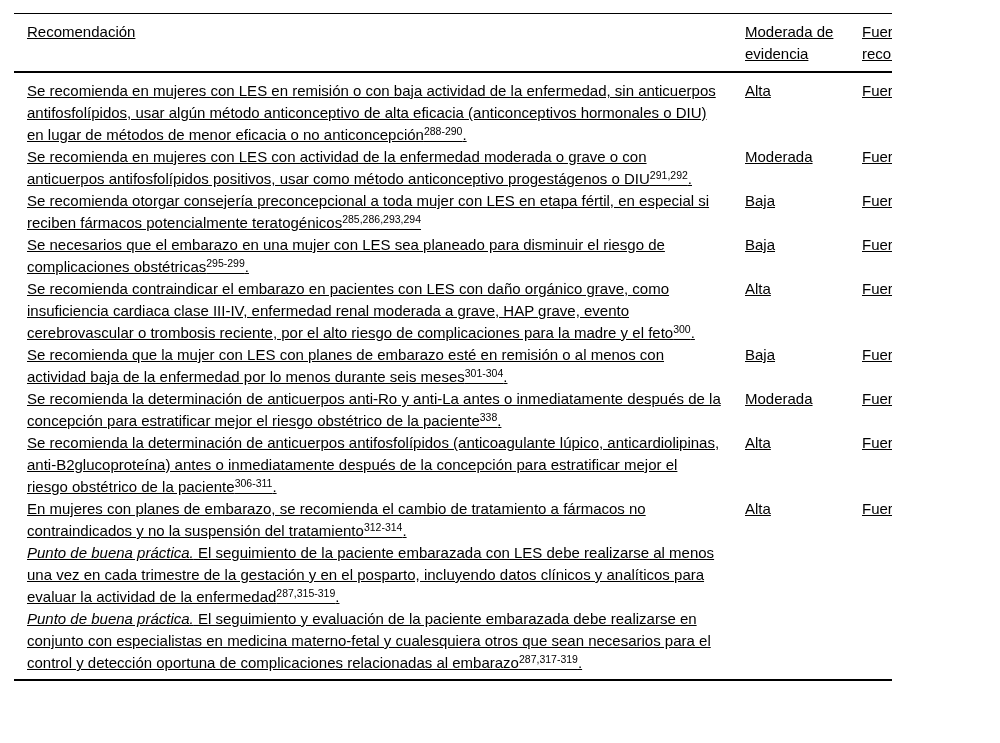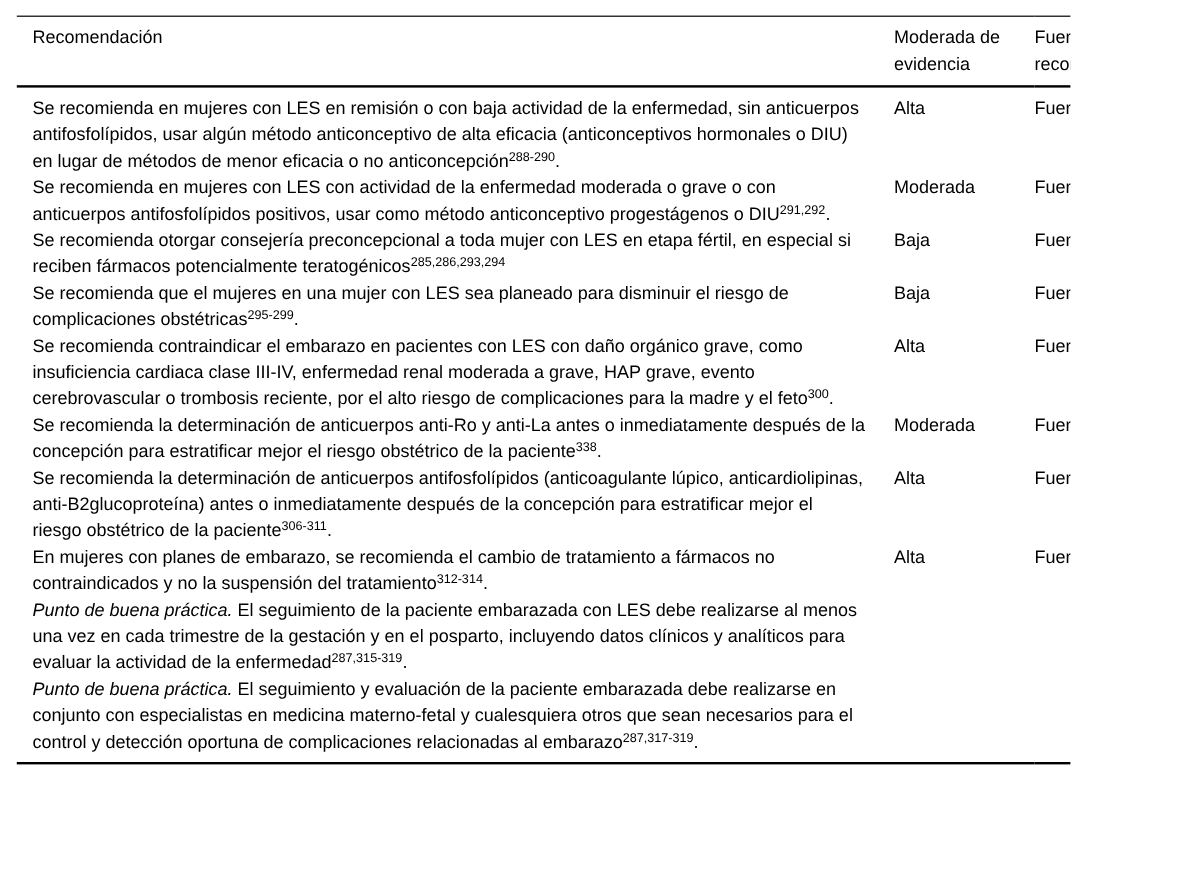--- a/index.html
+++ b/index.html
@@ -9,20 +9,21 @@
     width: 1000px;
     height: 743px;
     font-family: "Liberation Sans", sans-serif;
     color: #000000;
   }
   .page {
     position: relative;
     width: 892px;
     height: 743px;
     overflow: hidden;
+    text-decoration: underline;
   }
   table.rec-table {
     border-collapse: collapse;
     table-layout: fixed;
     width: 972px;
     margin: 13px 0 0 14px;
     border-top: 1.5px solid #000000;
     border-bottom: 2px solid #000000;
   }
   col.c1 { width: 731px; }
@@ -83,27 +84,32 @@
           <td class="rec-cell"><span>Se recomienda en mujeres con LES con actividad de la enfermedad moderada o grave o con anticuerpos antifosfolípidos positivos, usar como método anticonceptivo progestágenos o DIU</span><sup class="ref">291,292</sup><span>.</span></td>
           <td class="evi-cell">Moderada</td>
           <td class="str-cell">Fuerte</td>
         </tr>
         <tr>
           <td class="rec-cell"><span>Se recomienda otorgar consejería preconcepcional a toda mujer con LES en etapa fértil, en especial si reciben fármacos potencialmente teratogénicos</span><sup class="ref">285,286,293,294</sup></td>
           <td class="evi-cell">Baja</td>
           <td class="str-cell">Fuerte</td>
         </tr>
         <tr>
-          <td class="rec-cell"><span>Se recomienda que el mujeres en una mujer con LES sea planeado para disminuir el riesgo de complicaciones obstétricas</span><sup class="ref">295-299</sup><span>.</span></td>
+          <td class="rec-cell"><span>Se necesarios que el embarazo en una mujer con LES sea planeado para disminuir el riesgo de complicaciones obstétricas</span><sup class="ref">295-299</sup><span>.</span></td>
           <td class="evi-cell">Baja</td>
           <td class="str-cell">Fuerte</td>
         </tr>
         <tr>
           <td class="rec-cell"><span>Se recomienda contraindicar el embarazo en pacientes con LES con daño orgánico grave, como insuficiencia cardiaca clase III-IV, enfermedad renal moderada a grave, HAP grave, evento cerebrovascular o trombosis reciente, por el alto riesgo de complicaciones para la madre y el feto</span><sup class="ref">300</sup><span>.</span></td>
           <td class="evi-cell">Alta</td>
+          <td class="str-cell">Fuerte</td>
+        </tr>
+        <tr>
+          <td class="rec-cell"><span>Se recomienda que la mujer con LES con planes de embarazo esté en remisión o al menos con actividad baja de la enfermedad por lo menos durante seis meses</span><sup class="ref">301-304</sup><span>.</span></td>
+          <td class="evi-cell">Baja</td>
           <td class="str-cell">Fuerte</td>
         </tr>
         <tr>
           <td class="rec-cell"><span>Se recomienda la determinación de anticuerpos anti-Ro y anti-La antes o inmediatamente después de la concepción para estratificar mejor el riesgo obstétrico de la paciente</span><sup class="ref">338</sup><span>.</span></td>
           <td class="evi-cell">Moderada</td>
           <td class="str-cell">Fuerte</td>
         </tr>
         <tr>
           <td class="rec-cell"><span>Se recomienda la determinación de anticuerpos antifosfolípidos (anticoagulante lúpico, anticardiolipinas, anti-B2glucoproteína) antes o inmediatamente después de la concepción para estratificar mejor el riesgo obstétrico de la paciente</span><sup class="ref">306-311</sup><span>.</span></td>
           <td class="evi-cell">Alta</td>

